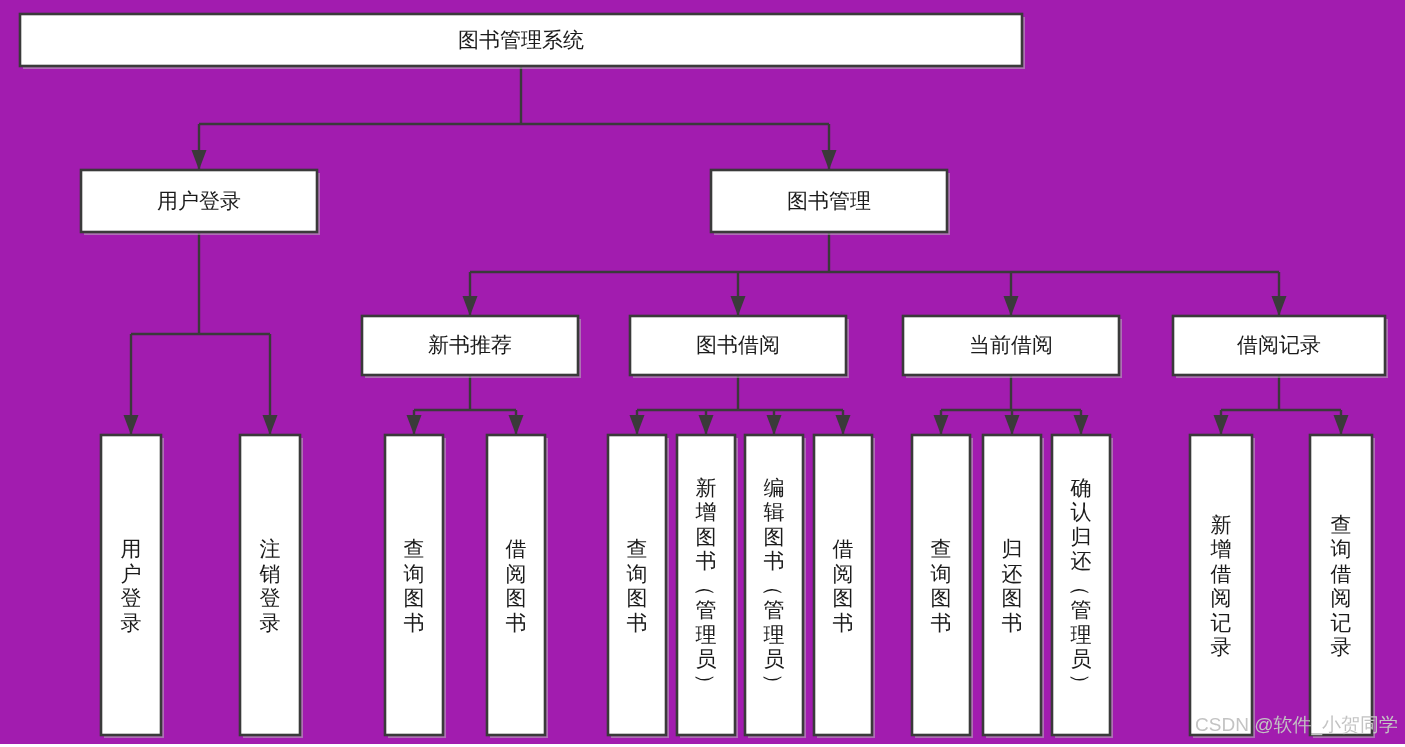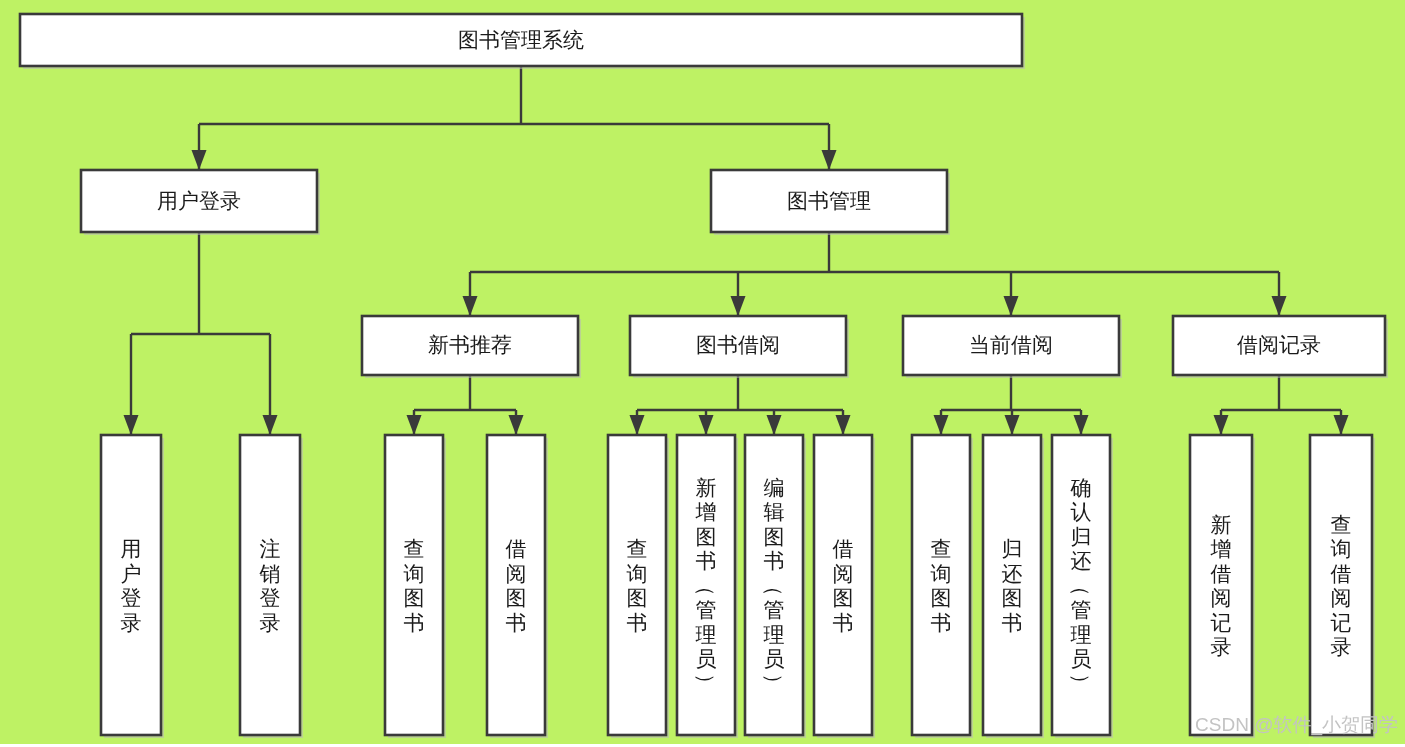--- a/index.html
+++ b/index.html
@@ -8,21 +8,21 @@
     padding: 0;
     background: #ffffff;
   }
   body {
     font-family: "Liberation Sans", "DejaVu Sans", sans-serif;
   }
   #diagram-root {
     position: relative;
     width: 1405px;
     height: 744px;
-    background: #bef264;
+    background: #a21caf;
     overflow: hidden;
   }
   svg.diagram-canvas {
     position: absolute;
     top: 0;
     left: 0;
     width: 1405px;
     height: 747px;
     display: block;
   }

